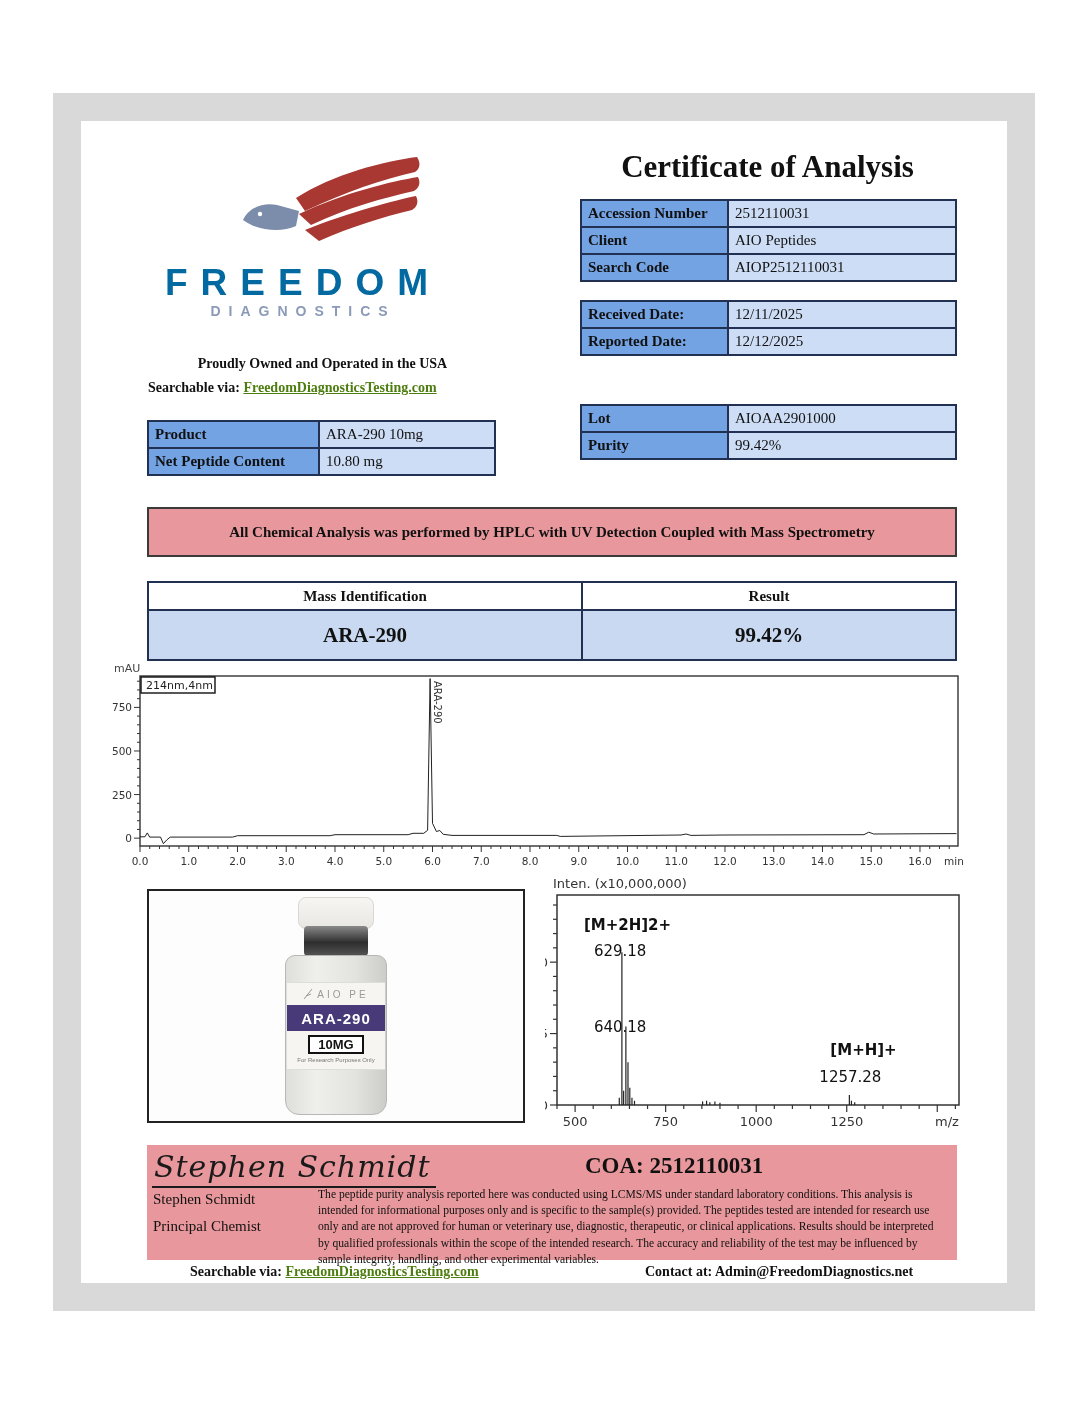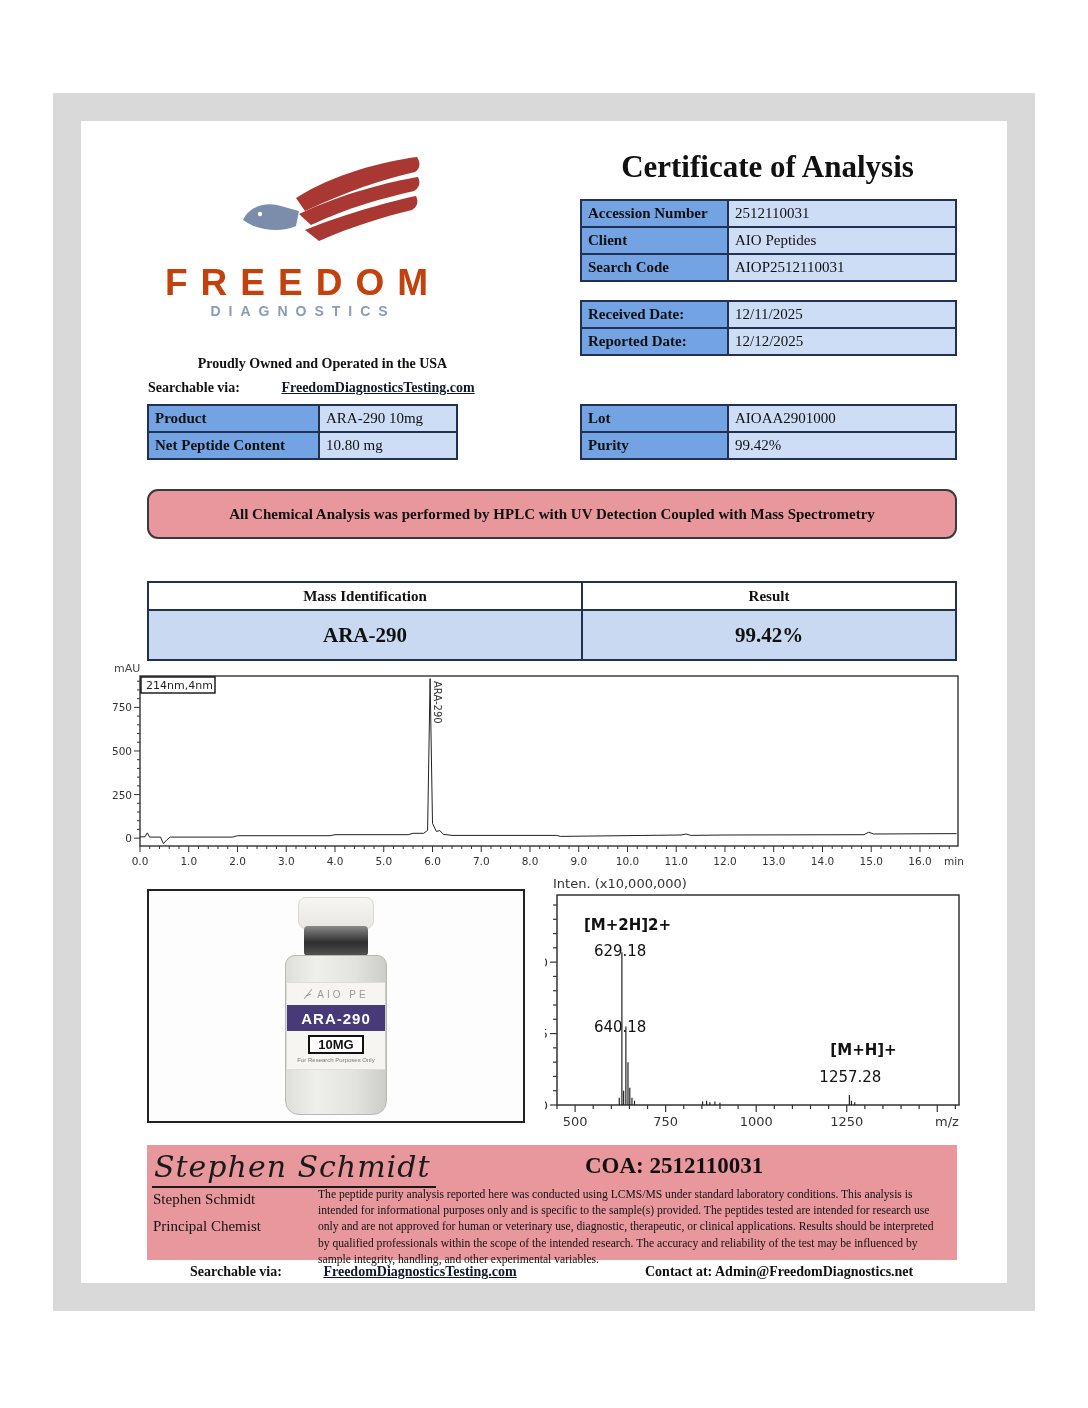--- a/index.html
+++ b/index.html
@@ -5,27 +5,27 @@
   html,body{margin:0;padding:0;background:#ffffff;}
   .canvas{position:relative;width:1088px;height:1408px;background:#ffffff;overflow:hidden;
           font-family:"Liberation Serif", serif;color:#111;}
   .frame{position:absolute;left:53px;top:93px;width:982px;height:1218px;background:#d9d9d9;}
   .sheet{position:absolute;left:81px;top:121px;width:926px;height:1162px;background:#ffffff;}
 
   .abs{position:absolute;}
 
   
   .logo-word{font-family:"Liberation Sans",sans-serif;font-weight:bold;font-size:37px;
-             letter-spacing:13px;color:#c2410c;text-align:center;}
+             letter-spacing:13px;color:#0369a1;text-align:center;}
   .logo-sub{font-family:"Liberation Sans",sans-serif;font-weight:bold;font-size:14px;
             letter-spacing:8px;color:#8a9ab8;text-align:center;}
   .tagline{font-weight:bold;font-size:14px;text-align:center;}
   .searchline{font-size:14px;}
   .searchline b{font-weight:bold;}
-  a.doclink{color:#0f172a;text-decoration:underline;font-weight:bold;margin-left:38px;}
+  a.doclink{color:#4d7c0f;text-decoration:underline;font-weight:bold;}
 
   
   .coa-title{font-weight:bold;font-size:31px;text-align:center;white-space:nowrap;}
 
   
   table.info{border-collapse:collapse;table-layout:fixed;width:100%;}
   table.info td{border:2px solid #223052;font-size:15px;padding:2px 6px;height:21px;
                 overflow:hidden;white-space:nowrap;}
   td.lbl{background:#74a3e4;font-weight:bold;}
   td.val{background:#cdddf5;}
@@ -133,21 +133,21 @@
         <td class="val">12/11/2025</td>
           </tr>
       <tr>
         <td class="lbl">Reported Date:</td>
         <td class="val">12/12/2025</td>
           </tr>
     </tbody>
       </table>
   </div>
 
-  <div class="abs" style="left:147px;top:404px;width:311px;">
+  <div class="abs" style="left:147px;top:420px;width:349px;">
     <table class="info">
         <colgroup>
           <col style="width:171px">
           <col>
         </colgroup>
         <tbody>
       <tr>
         <td class="lbl">Product</td>
         <td class="val">ARA-290 10mg</td>
           </tr>
@@ -171,21 +171,21 @@
         <td class="val">AIOAA2901000</td>
           </tr>
       <tr>
         <td class="lbl">Purity</td>
         <td class="val">99.42%</td>
           </tr>
     </tbody>
       </table>
   </div>
 
-  <div class="abs banner" style="left:147px;top:489px;width:806px;height:46px;border-radius:11px;">All Chemical Analysis was performed by HPLC with UV Detection Coupled with Mass Spectrometry</div>
+  <div class="abs banner" style="left:147px;top:507px;width:806px;height:46px;">All Chemical Analysis was performed by HPLC with UV Detection Coupled with Mass Spectrometry</div>
 
   <div class="abs" style="left:147px;top:581px;width:810px;">
     <table class="mass">
         <colgroup>
           <col style="width:434px">
           <col>
         </colgroup>
         <tbody>
       <tr class="mass-head">
         <td>Mass Identification</td>

